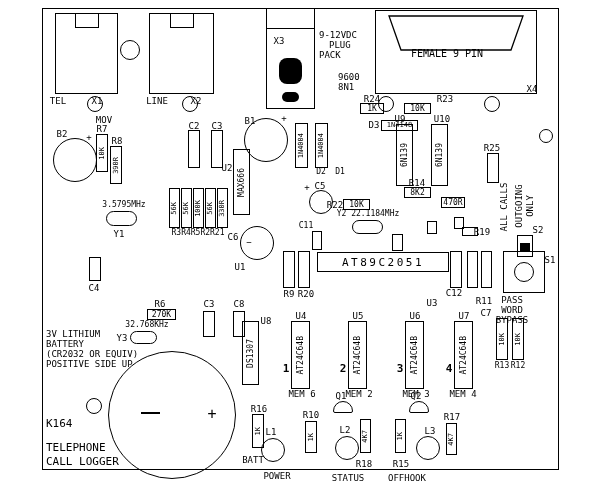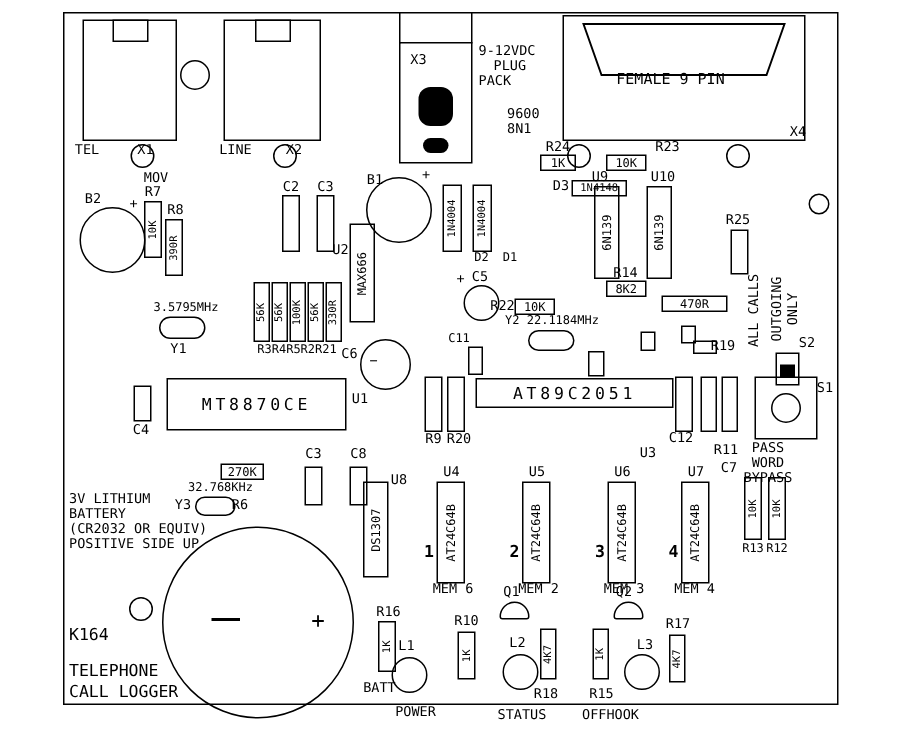--- a/index.html
+++ b/index.html
@@ -55,21 +55,21 @@
     <div class="box" style="left: 404px; top: 103px; width: 27px; height: 11px;">
       <span class="ht">10K</span>
     </div>
     <div class="box" style="left: 381px; top: 120px; width: 37px; height: 11px;">
       <span class="ht" style="font-size: 7px;">1N4148</span>
     </div>
     <div class="box" style="left: 487px; top: 153px; width: 12px; height: 30px;"></div>
     <div class="box" style="left: 404px; top: 187px; width: 27px; height: 11px;">
       <span class="ht">8K2</span>
     </div>
-    <div class="box" style="left: 441px; top: 197px; width: 44px; height: 11px;">
+    <div class="box" style="left: 441px; top: 197px; width: 24px; height: 11px;">
       <span class="ht">470R</span>
     </div>
     <div class="box" style="left: 343px; top: 199px; width: 27px; height: 11px;">
       <span class="ht">10K</span>
     </div>
     <div class="box" style="left: 462px; top: 227px; width: 16px; height: 9px;"></div>
     <div class="box" style="left: 517px; top: 235px; width: 16px; height: 22px;"></div>
     <div class="box fillbox" style="left: 520px; top: 243px; width: 10px; height: 9px;"></div>
     <div class="box" style="left: 96px; top: 134px; width: 12px; height: 38px;">
       <span class="vt">10K</span>
@@ -138,23 +138,20 @@
       <span class="vt">4K7</span>
     </div>
     <div class="ic" style="left: 396px; top: 124px; width: 17px; height: 62px;">
       <span class="vt">6N139</span>
     </div>
     <div class="ic" style="left: 431px; top: 124px; width: 17px; height: 62px;">
       <span class="vt">6N139</span>
     </div>
     <div class="ic" style="left: 233px; top: 149px; width: 17px; height: 66px;">
       <span class="vt">MAX666</span>
-    </div>
-    <div class="ic" style="left: 111px; top: 252px; width: 120px; height: 35px;">
-      <span class="ht">MT8870CE</span>
     </div>
     <div class="ic" style="left: 317px; top: 252px; width: 132px; height: 20px;">
       <span class="ht">AT89C2051</span>
     </div>
     <div class="ic" style="left: 242px; top: 321px; width: 17px; height: 64px;">
       <span class="vt">DS1307</span>
     </div>
     <div class="ic" style="left: 291px; top: 321px; width: 19px; height: 68px;">
       <span class="vt">AT24C64B</span>
     </div>
@@ -242,21 +239,21 @@
     <div class="t" style="left: 289px; top: 294px; font-size: 9px; transform: translate(-50%, -50%);">R9</div>
     <div class="t" style="left: 306px; top: 294px; font-size: 9px; transform: translate(-50%, -50%);">R20</div>
     <div class="t" style="left: 454px; top: 293px; font-size: 9px; transform: translate(-50%, -50%);">C12</div>
     <div class="t" style="left: 484px; top: 301px; font-size: 9px; transform: translate(-50%, -50%);">R11</div>
     <div class="t" style="left: 486px; top: 313px; font-size: 9px; transform: translate(-50%, -50%);">C7</div>
     <div class="t" style="left: 550px; top: 260px; font-size: 9px; transform: translate(-50%, -50%);">S1</div>
     <div class="t" style="left: 512px; top: 300px; font-size: 9px; transform: translate(-50%, -50%);">PASS</div>
     <div class="t" style="left: 512px; top: 310px; font-size: 9px; transform: translate(-50%, -50%);">WORD</div>
     <div class="t" style="left: 512px; top: 320px; font-size: 9px; transform: translate(-50%, -50%);">BYPASS</div>
     <div class="t" style="left: 432px; top: 303px; font-size: 9px; transform: translate(-50%, -50%);">U3</div>
-    <div class="t" style="left: 160px; top: 304px; font-size: 9px; transform: translate(-50%, -50%); margin-top: 34px;">R6</div>
+    <div class="t" style="left: 160px; top: 304px; font-size: 9px; transform: translate(-50%, -50%);">R6</div>
     <div class="t" style="left: 209px; top: 304px; font-size: 9px; transform: translate(-50%, -50%);">C3</div>
     <div class="t" style="left: 239px; top: 304px; font-size: 9px; transform: translate(-50%, -50%);">C8</div>
     <div class="t" style="left: 266px; top: 321px; font-size: 9px; transform: translate(-50%, -50%);">U8</div>
     <div class="t" style="left: 147px; top: 325px; font-size: 8px; transform: translate(-50%, -50%);">32.768KHz</div>
     <div class="t" style="left: 122px; top: 338px; font-size: 9px; transform: translate(-50%, -50%);">Y3</div>
     <div class="t" style="left: 46px; top: 334px; font-size: 9px; transform: translate(0px, -50%);">3V LITHIUM</div>
     <div class="t" style="left: 46px; top: 344px; font-size: 9px; transform: translate(0px, -50%);">BATTERY</div>
     <div class="t" style="left: 46px; top: 354px; font-size: 9px; transform: translate(0px, -50%);">(CR2032 OR EQUIV)</div>
     <div class="t" style="left: 46px; top: 364px; font-size: 9px; transform: translate(0px, -50%);">POSITIVE SIDE UP</div>
     <div class="t" style="left: 301px; top: 316px; font-size: 9px; transform: translate(-50%, -50%);">U4</div>

